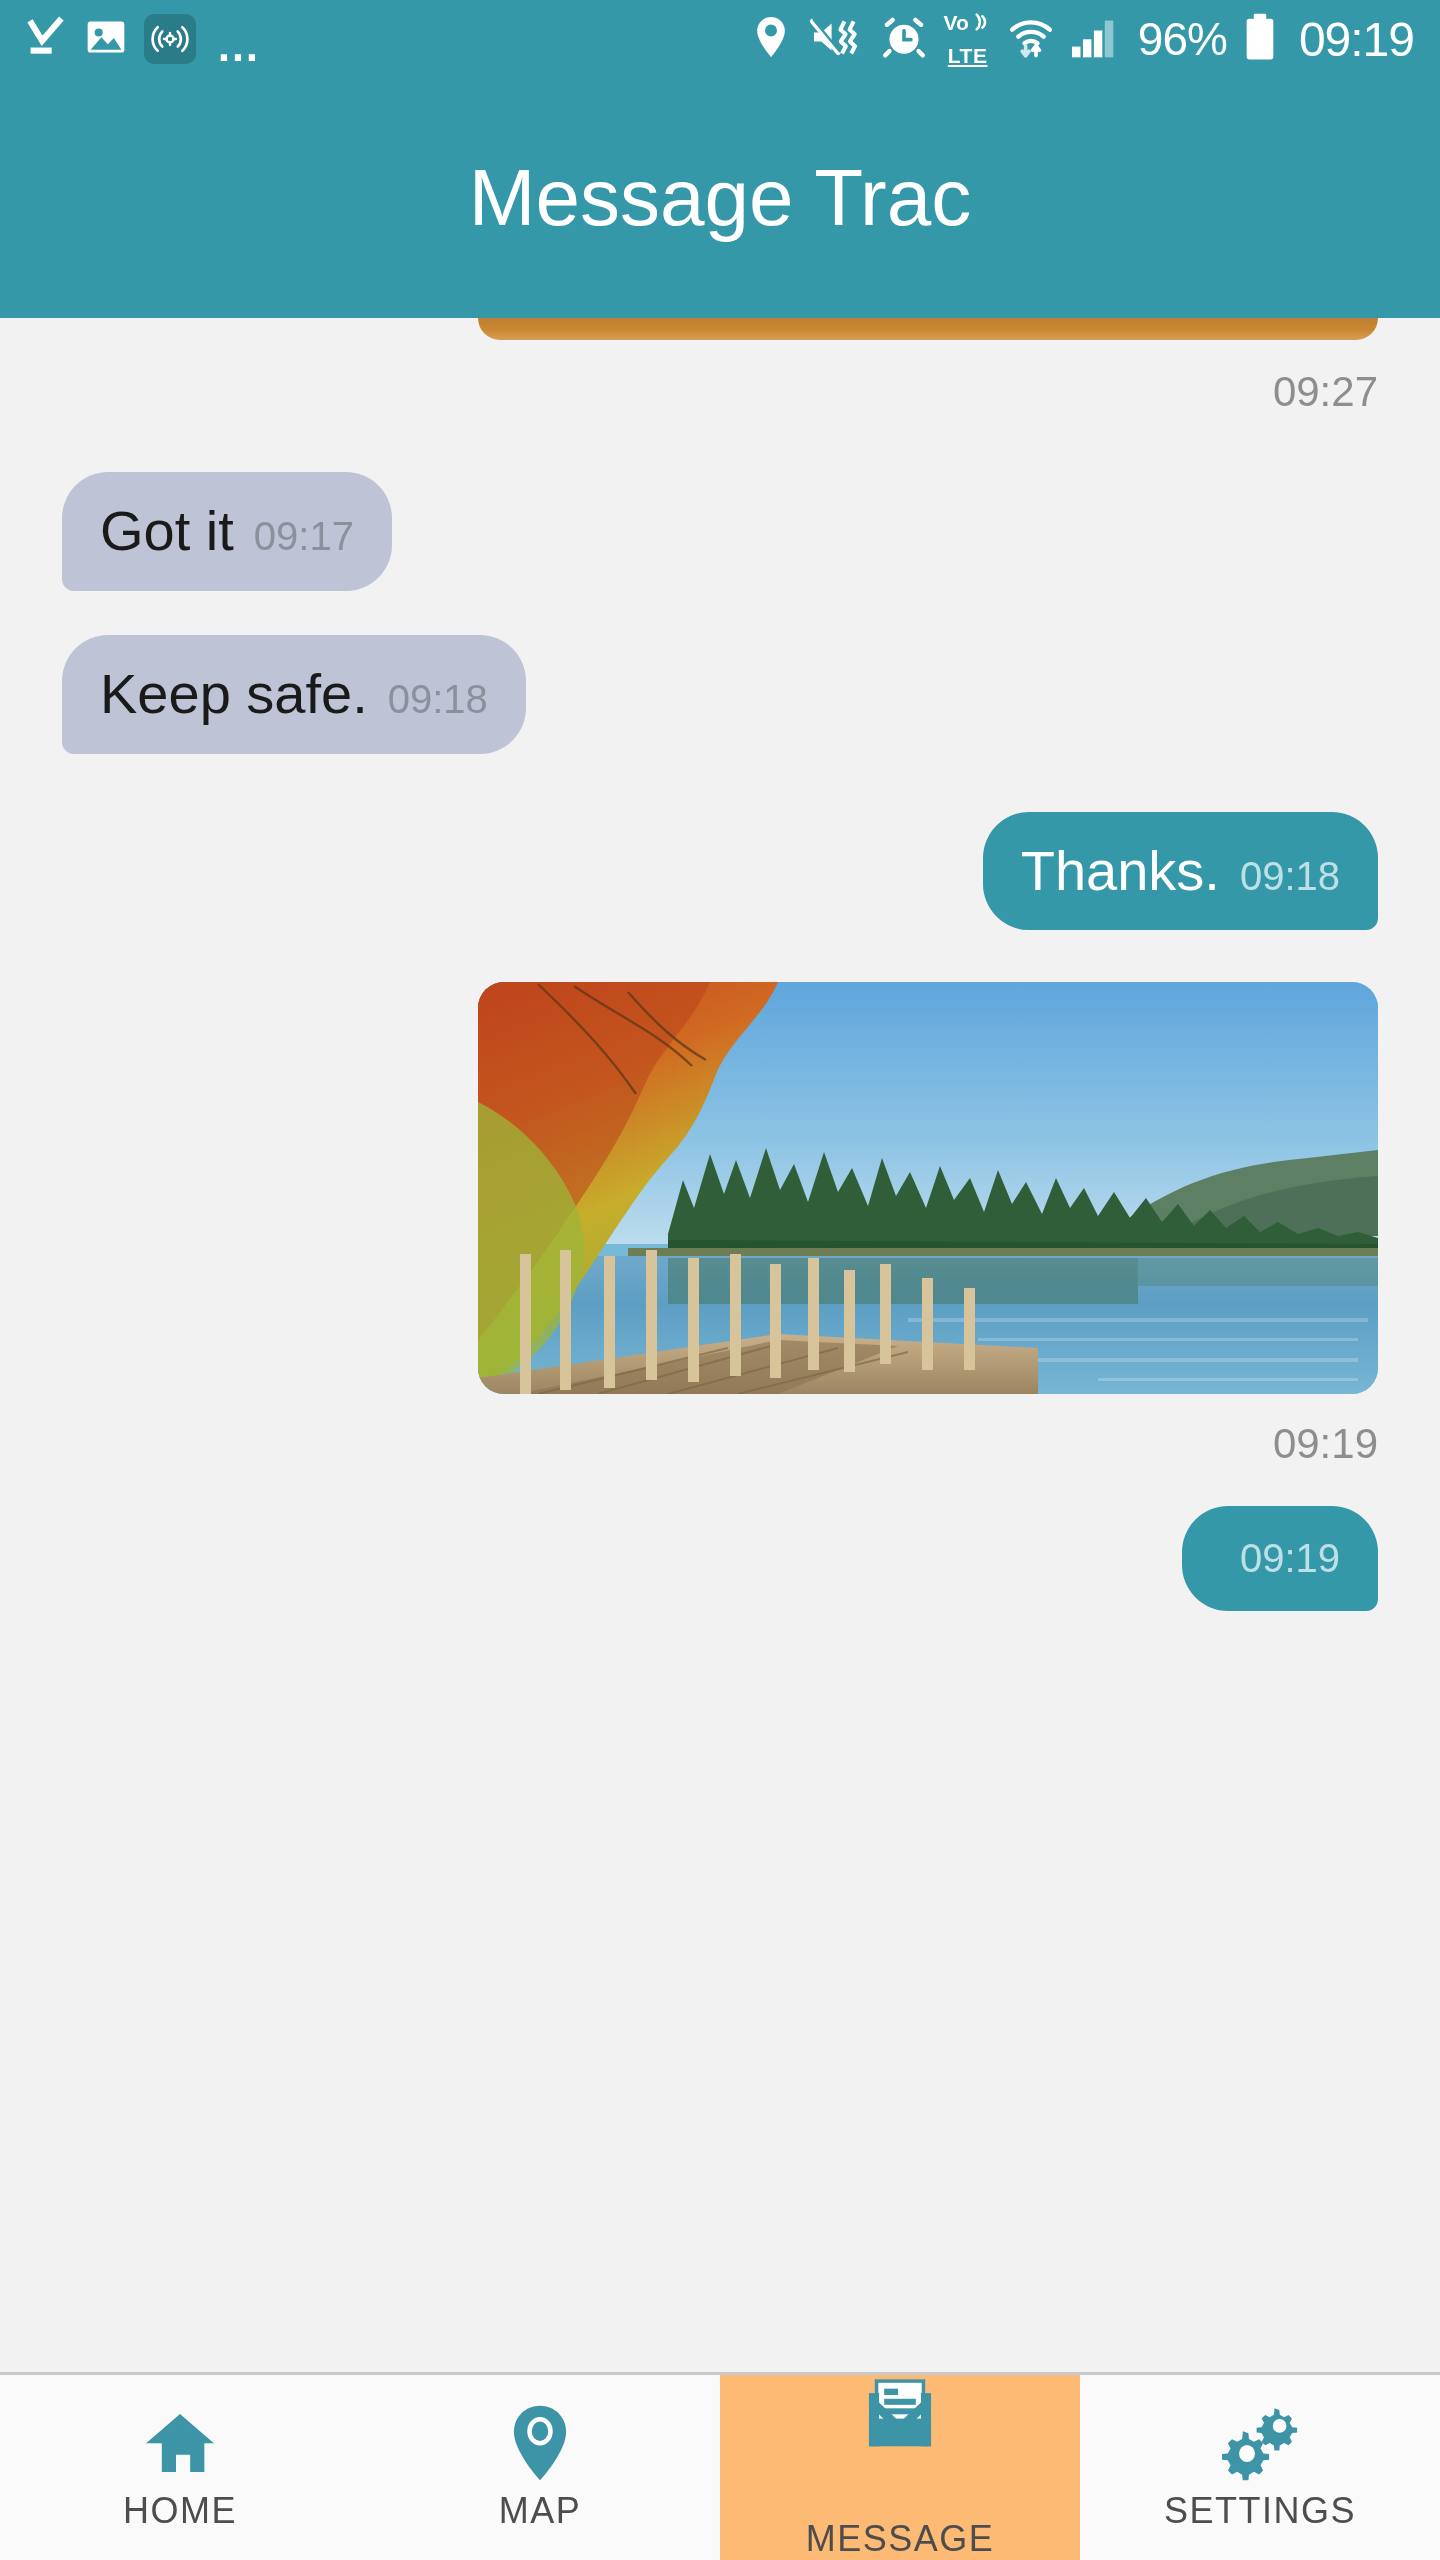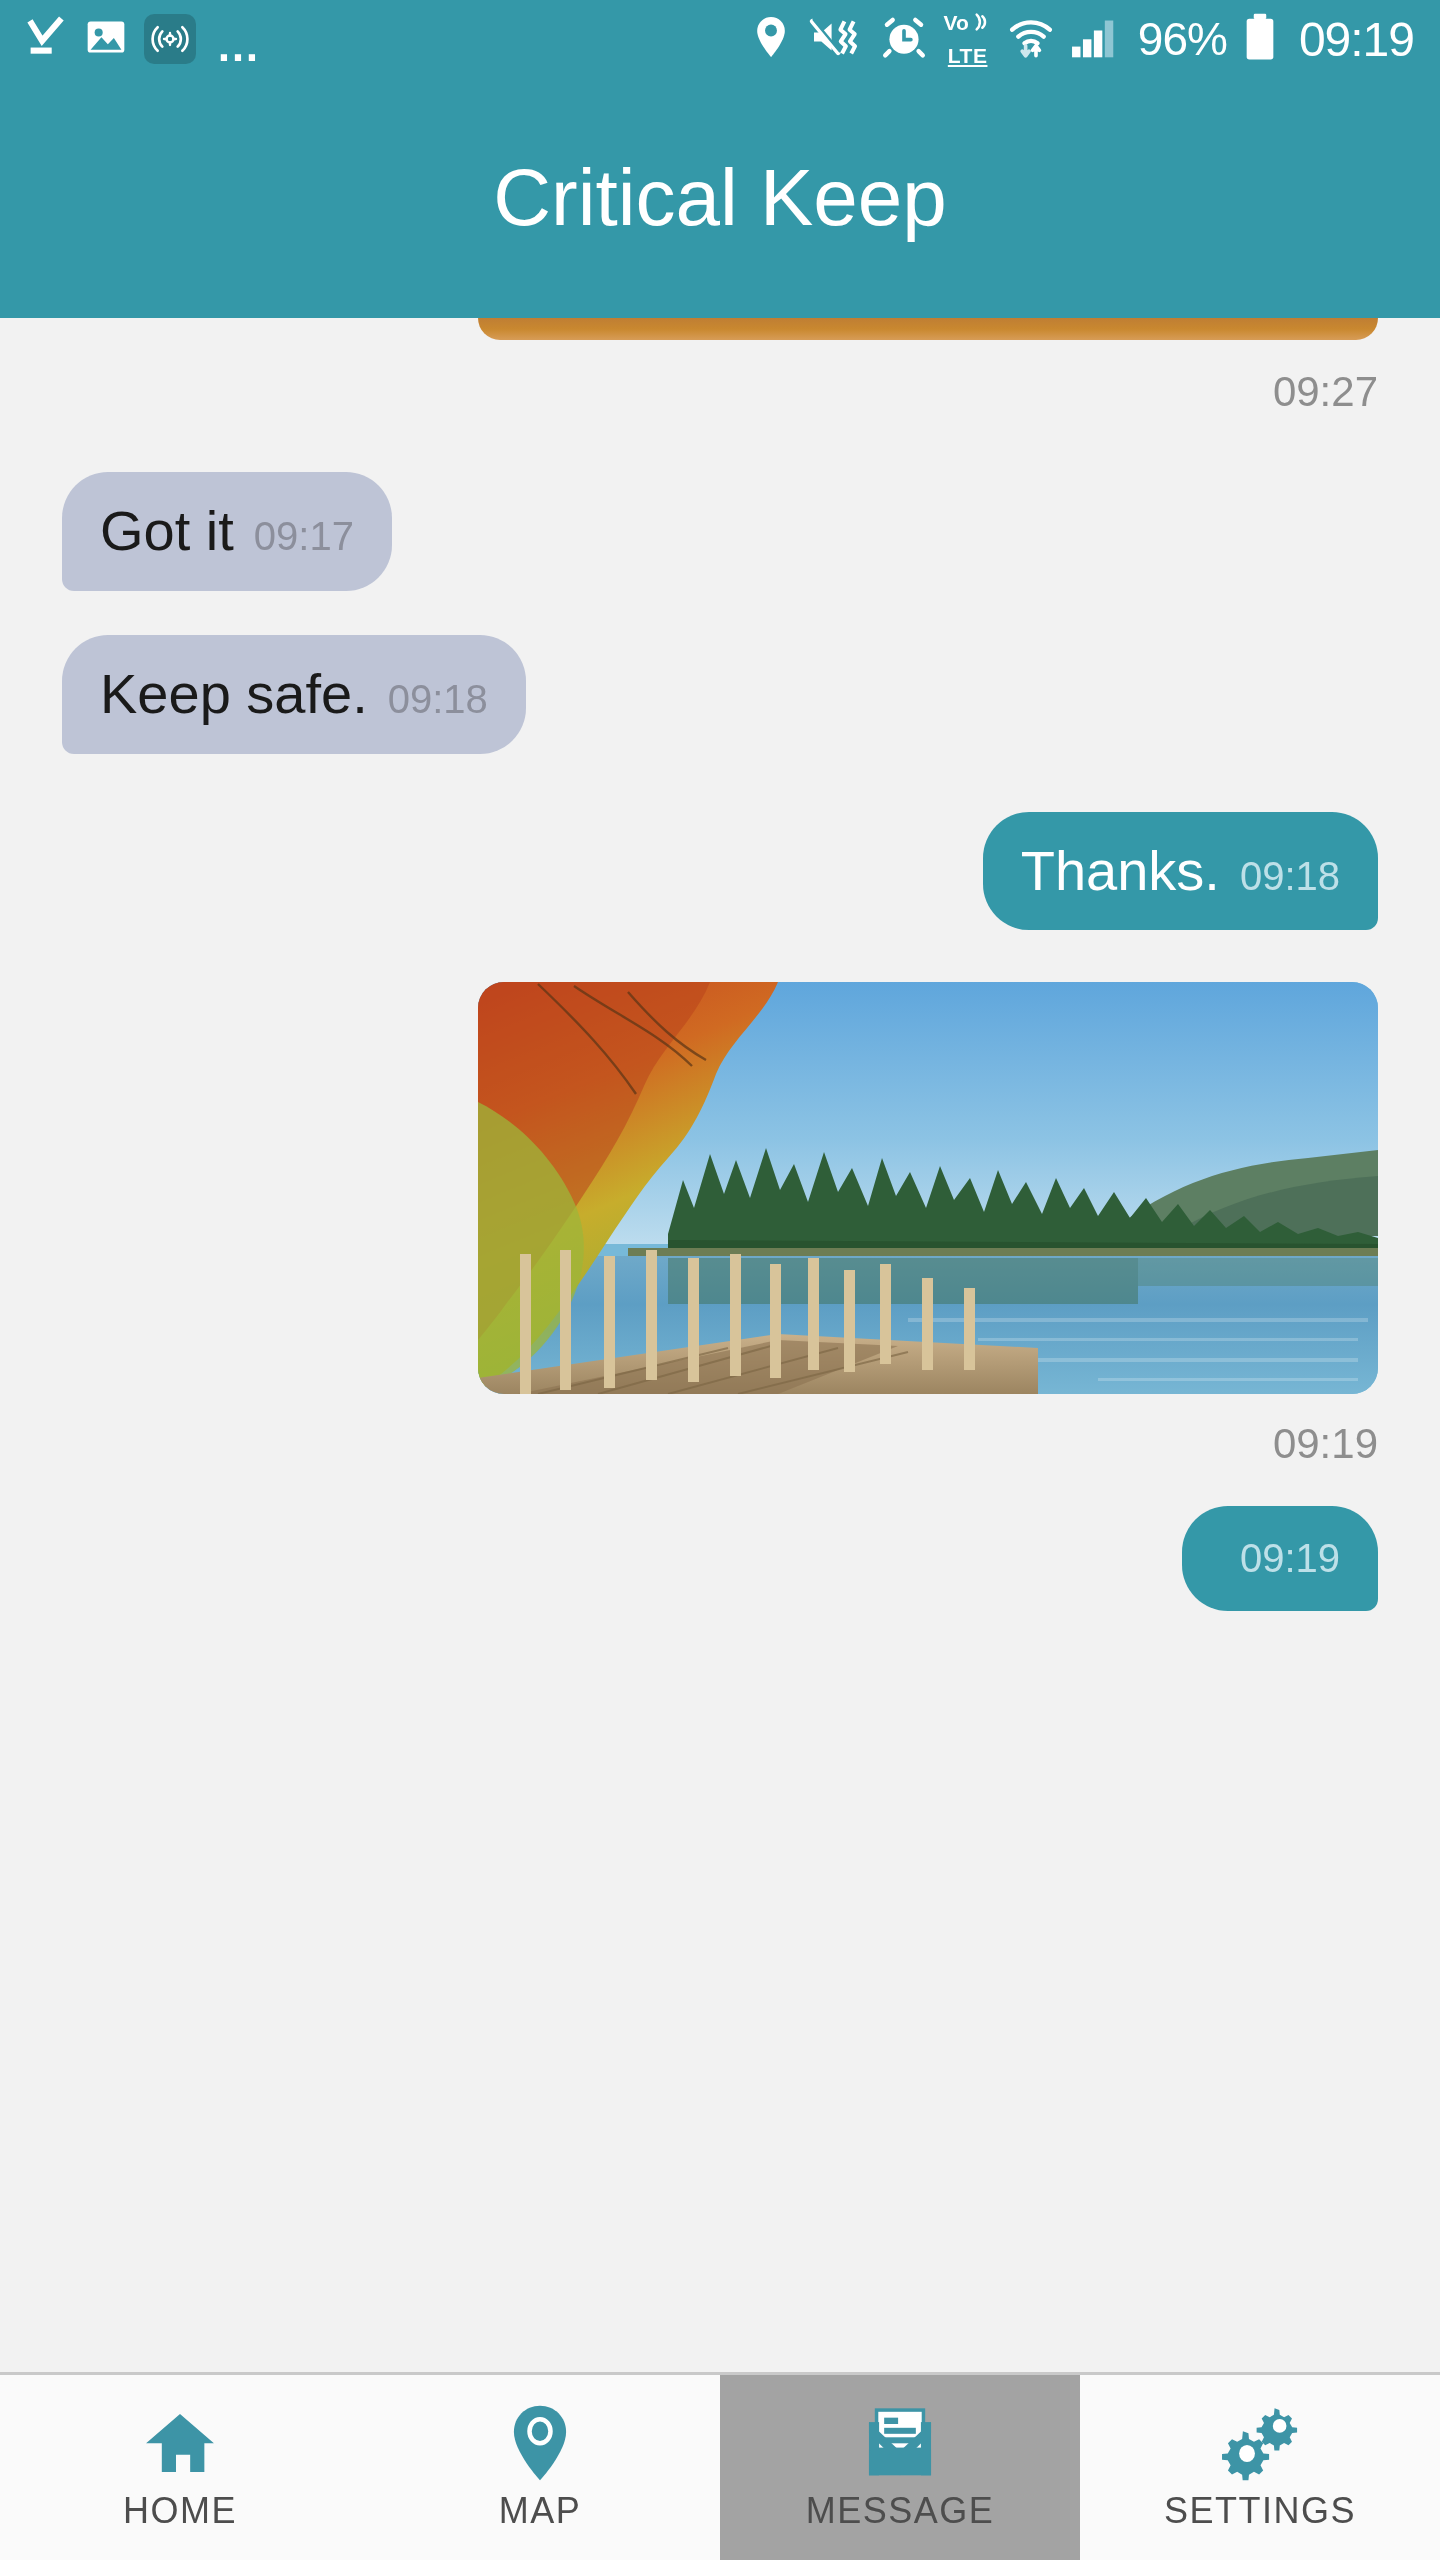--- a/index.html
+++ b/index.html
@@ -226,21 +226,21 @@
   }
   .nav-item {
     flex: 1 1 0;
     display: flex;
     flex-direction: column;
     align-items: center;
     justify-content: center;
     gap: 8px;
     background: #fafafa;
   }
-  .nav-item.active { background: #a3a3a3; }
+  .nav-item.active { background: #fdba74; justify-content: space-between; }
   .nav-label {
     font-size: 36px;
     color: #4d4d4d;
     letter-spacing: 1.5px;
     font-weight: 400;
   }
   .nav-icon { height: 78px; display: flex; align-items: center; justify-content: center; }
 </style>
 </head>
 <body>
@@ -346,21 +346,21 @@
           <rect x="5" y="0.8" width="6" height="2.6" rx="0.6" fill="#fff"></rect>
           <rect x="1.6" y="3.2" width="12.8" height="19.6" rx="1.3" fill="#fff"></rect>
         </svg>
       </span>
 
       <span class="clock">09:19</span>
     </div>
   </div>
 
   <div class="app-bar">
-    <div class="app-title">Critical Keep</div>
+    <div class="app-title">Message Trac</div>
   </div>
 
   <div class="chat-area">
 
     <div class="sliver-wrap" style="margin-top:0;">
       <div class="sliver"></div>
     </div>
     <div class="standalone-time" style="margin-top:28px;">09:27</div>
 
     <div class="msg-row left" style="margin-top:56px;">

